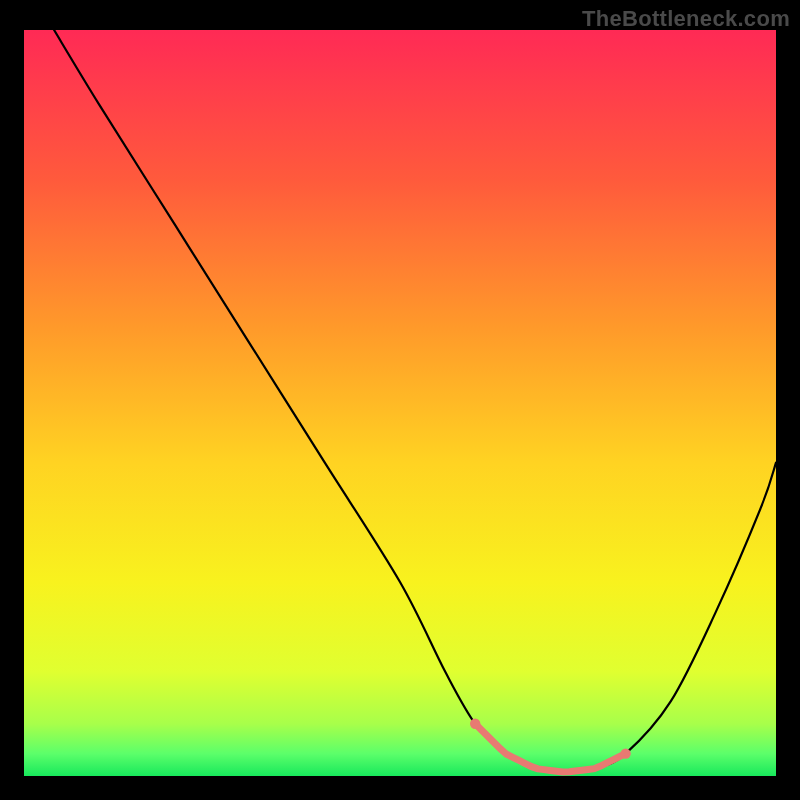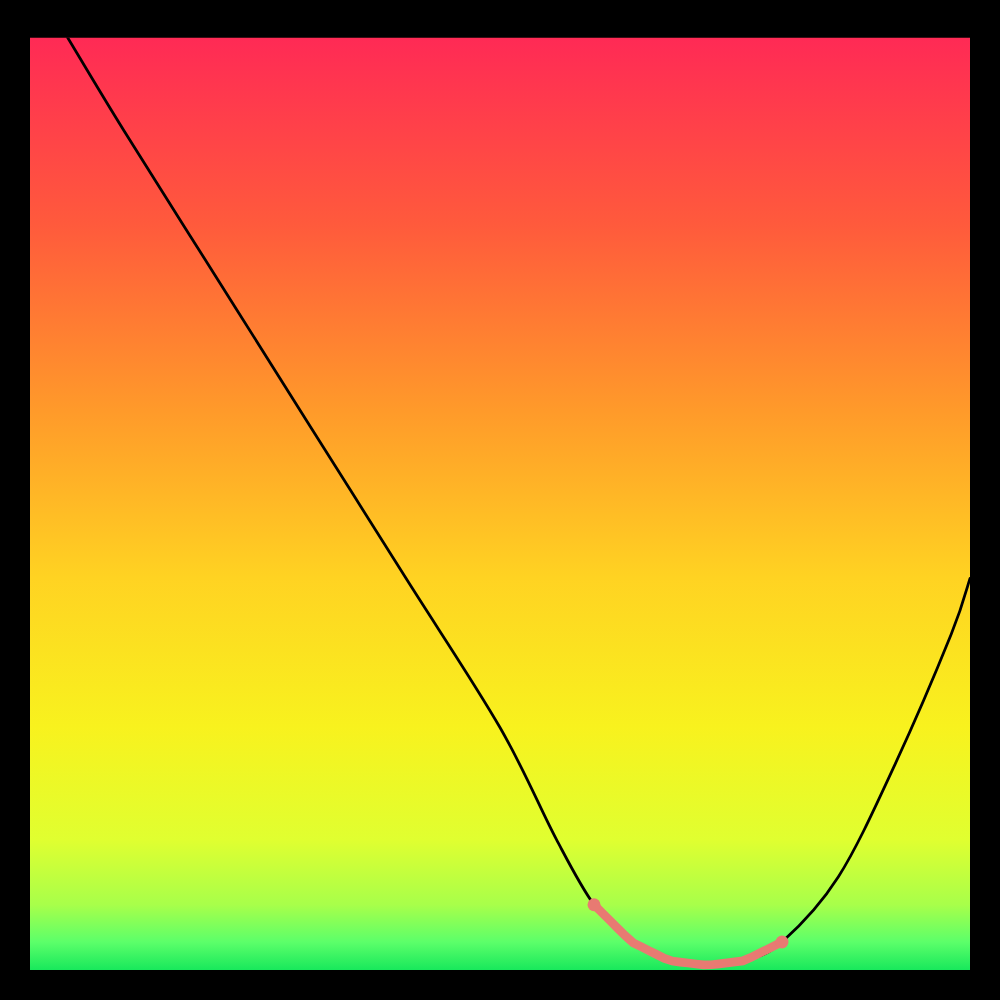--- a/index.html
+++ b/index.html
@@ -57,20 +57,21 @@
     stroke-linecap: round;
   }
   .marker-dot {
     fill: #e87a72;
   }
 </style>
 </head>
 <body>
 
 <div class="frame">
+  <div class="watermark">TheBottleneck.com</div>
 
   <div class="plot-wrap">
     <svg id="chart-svg" viewBox="0 0 752 746" preserveAspectRatio="none">
       <defs>
         <linearGradient id="grad" x1="0" y1="0" x2="0" y2="1">
             <stop offset="0%" stop-color="#ff2a55"></stop>
             <stop offset="20%" stop-color="#ff5a3c"></stop>
             <stop offset="40%" stop-color="#ff9a2a"></stop>
             <stop offset="57.99999999999999%" stop-color="#ffd322"></stop>
             <stop offset="74%" stop-color="#f8f21e"></stop>

